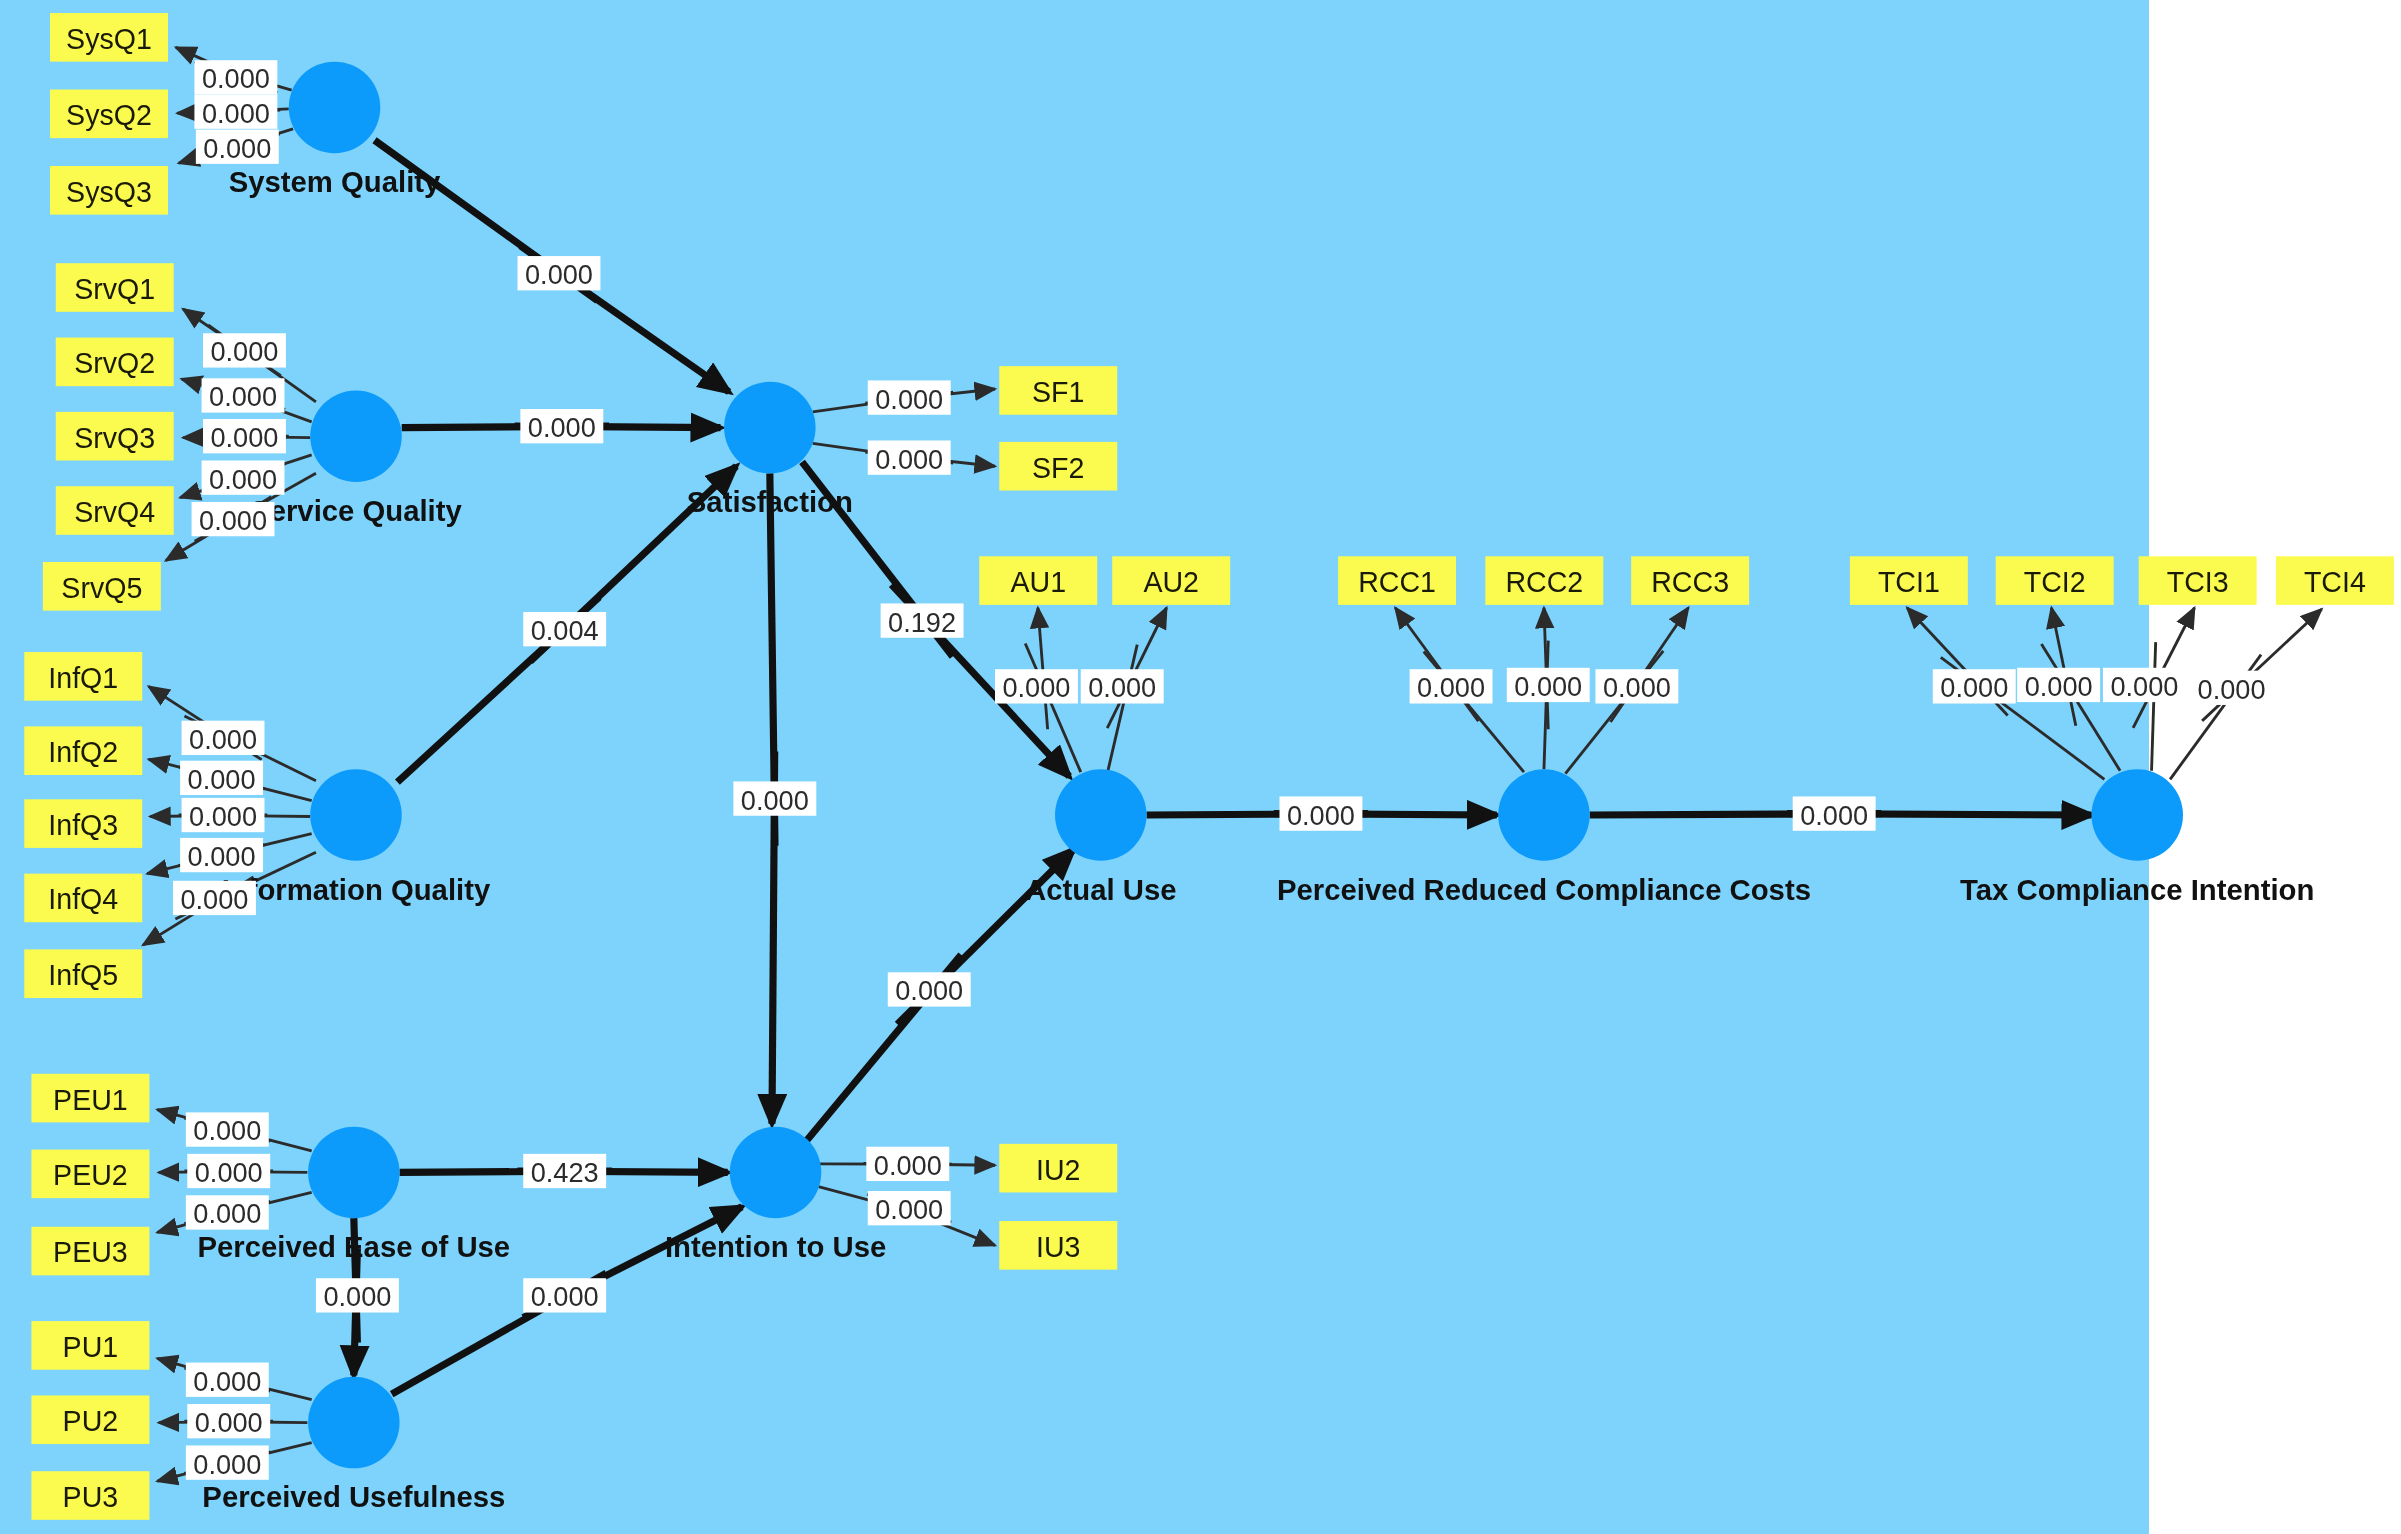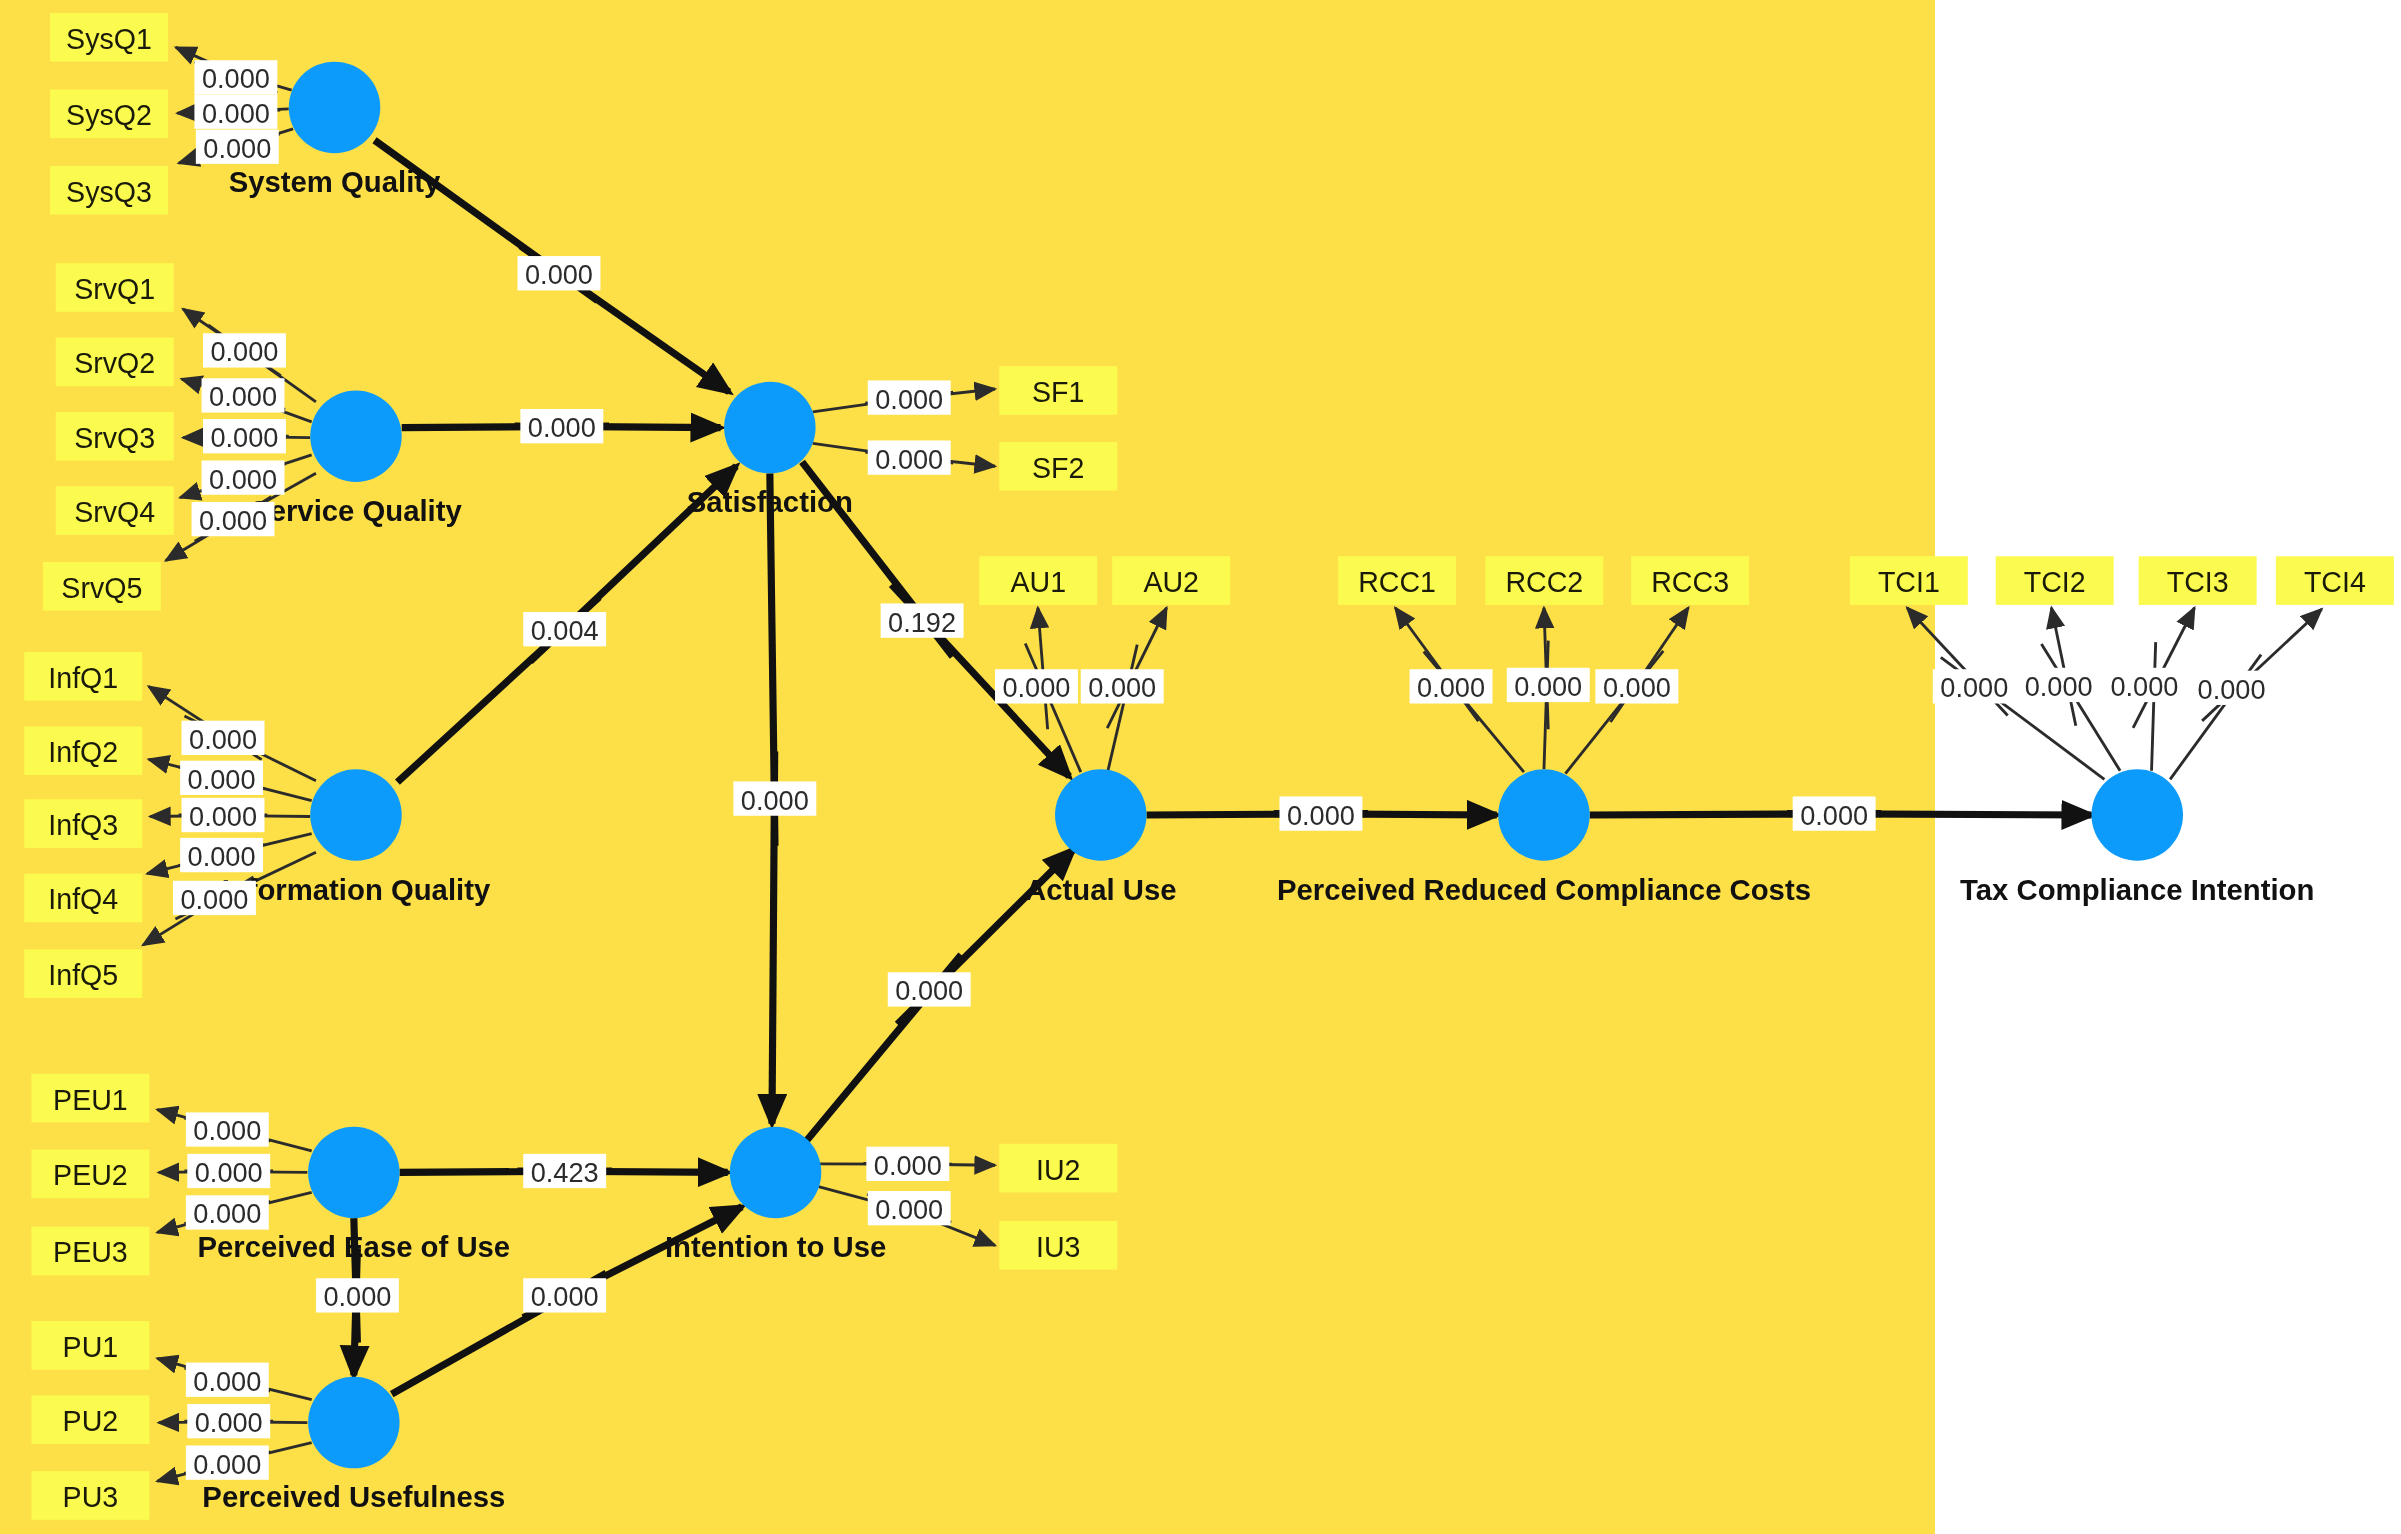--- a/index.html
+++ b/index.html
@@ -1,16 +1,16 @@
 <!DOCTYPE html>
 <html style="font-size:11.4px"><head>
 <meta charset="utf-8">
 <style>
   html,body{margin:0;padding:0;background:#ffffff;}
-  #canvas{position:relative;width:1935px;height:1535px;background:#fde047;
+  #canvas{position:relative;width:2149px;height:1535px;background:#7dd3fc;
           font-family:"Liberation Sans", sans-serif;}
   svg#diagram{position:absolute;left:0;top:0;width:2401px;height:1535px;}
   .indicator-box{fill:#FBFB4F;stroke:none;}
   .indicator-label{font-family:"Liberation Sans",sans-serif;font-size:40px;fill:#1a1a0a;
                    text-anchor:middle;dominant-baseline:central;}
   .latent-circle{fill:#0D9BFB;stroke:none;}
   .latent-label{font-family:"Liberation Sans",sans-serif;font-size:41px;font-weight:bold;
                 fill:#111111;text-anchor:middle;dominant-baseline:central;}
   .coef-label{font-family:"Liberation Sans",sans-serif;font-size:38px;fill:#2b2b2b;
               text-anchor:middle;dominant-baseline:central;}

